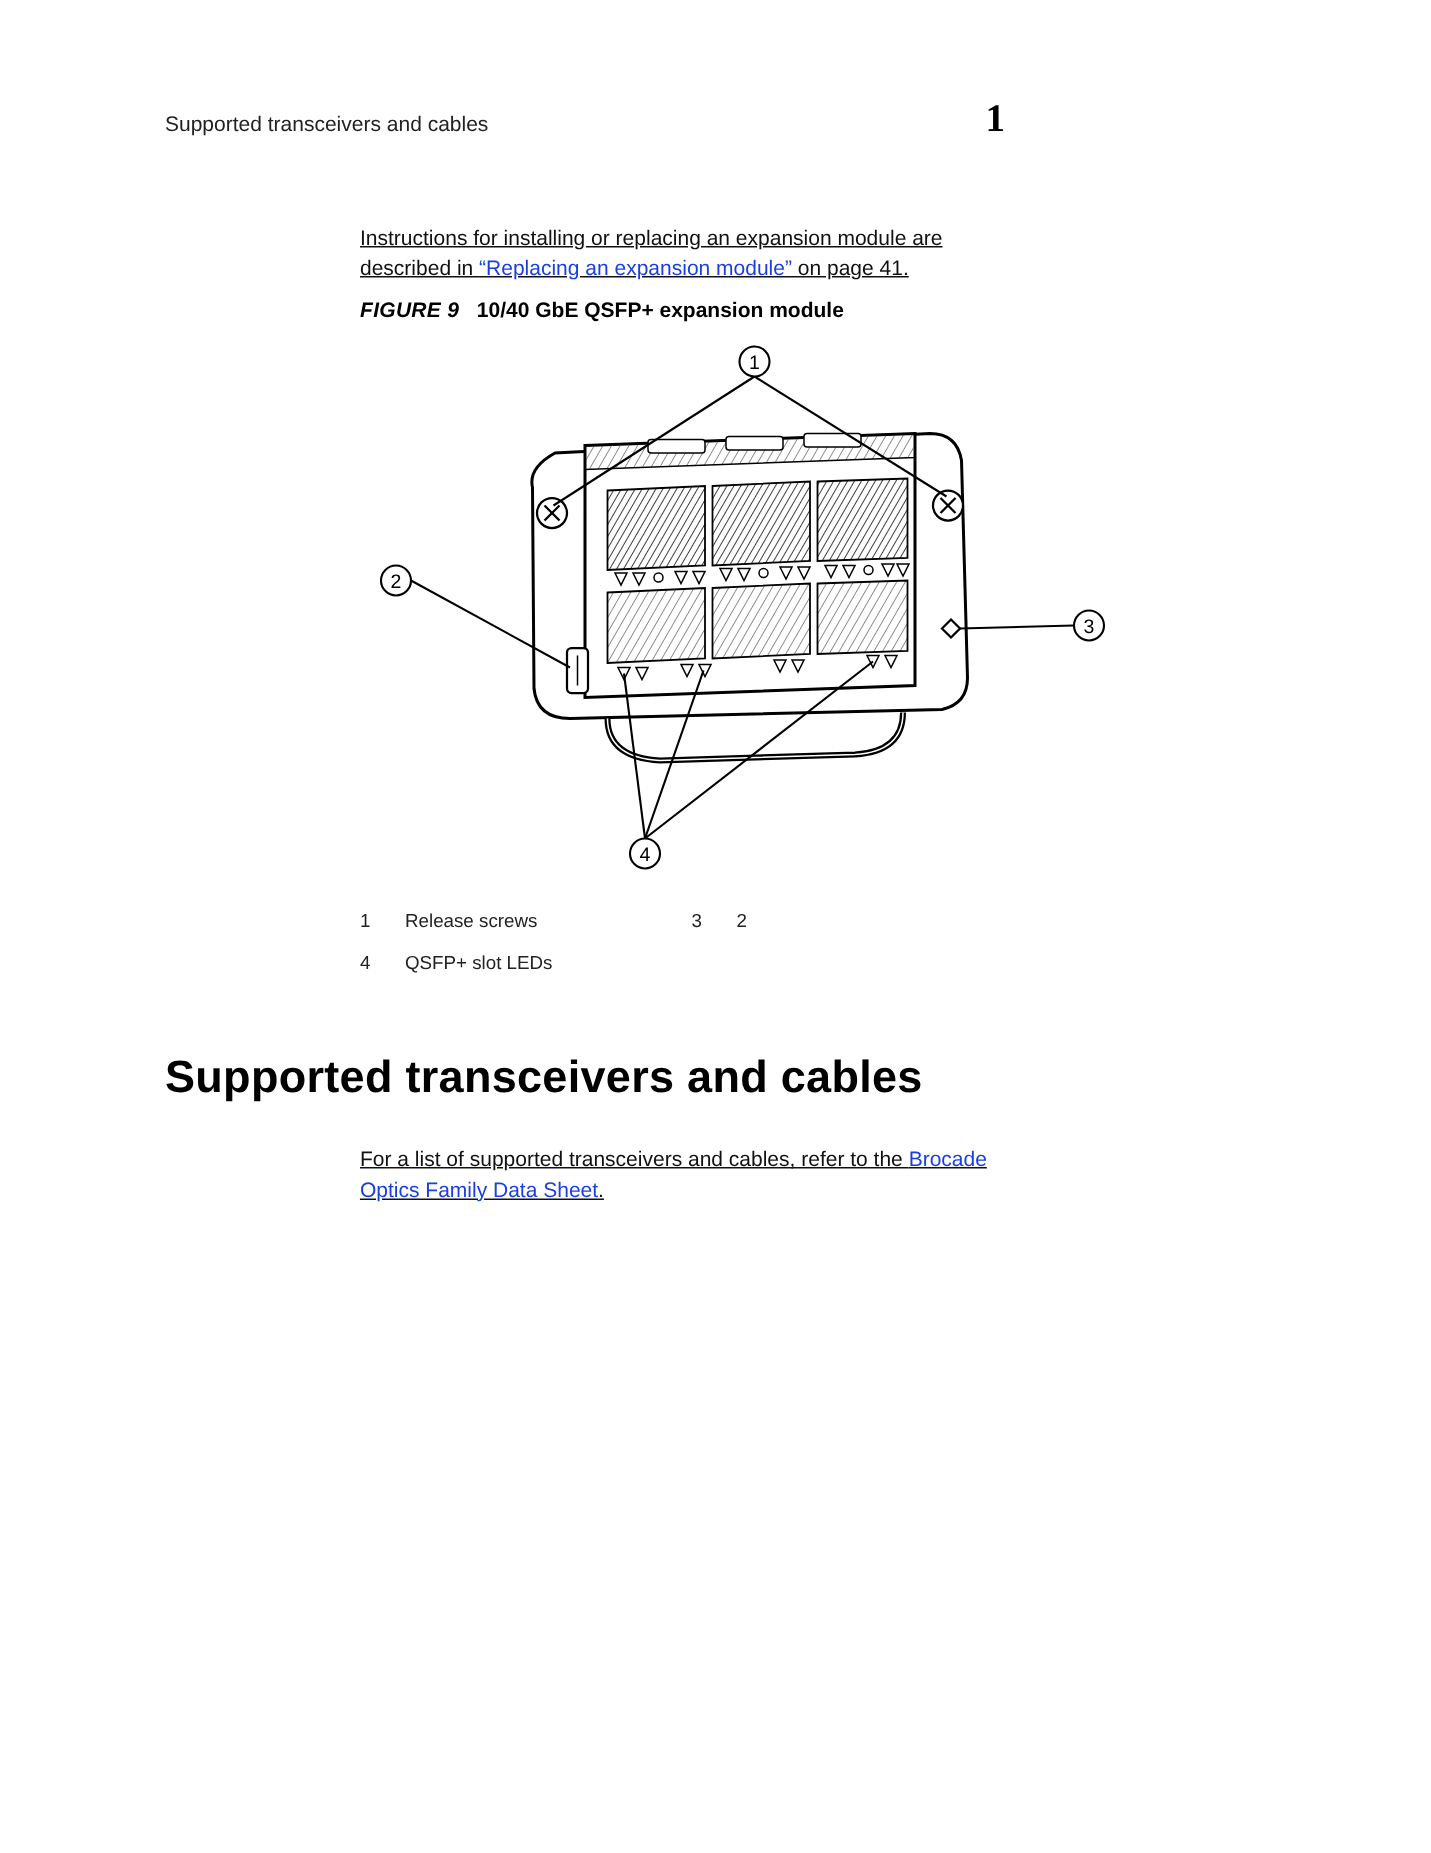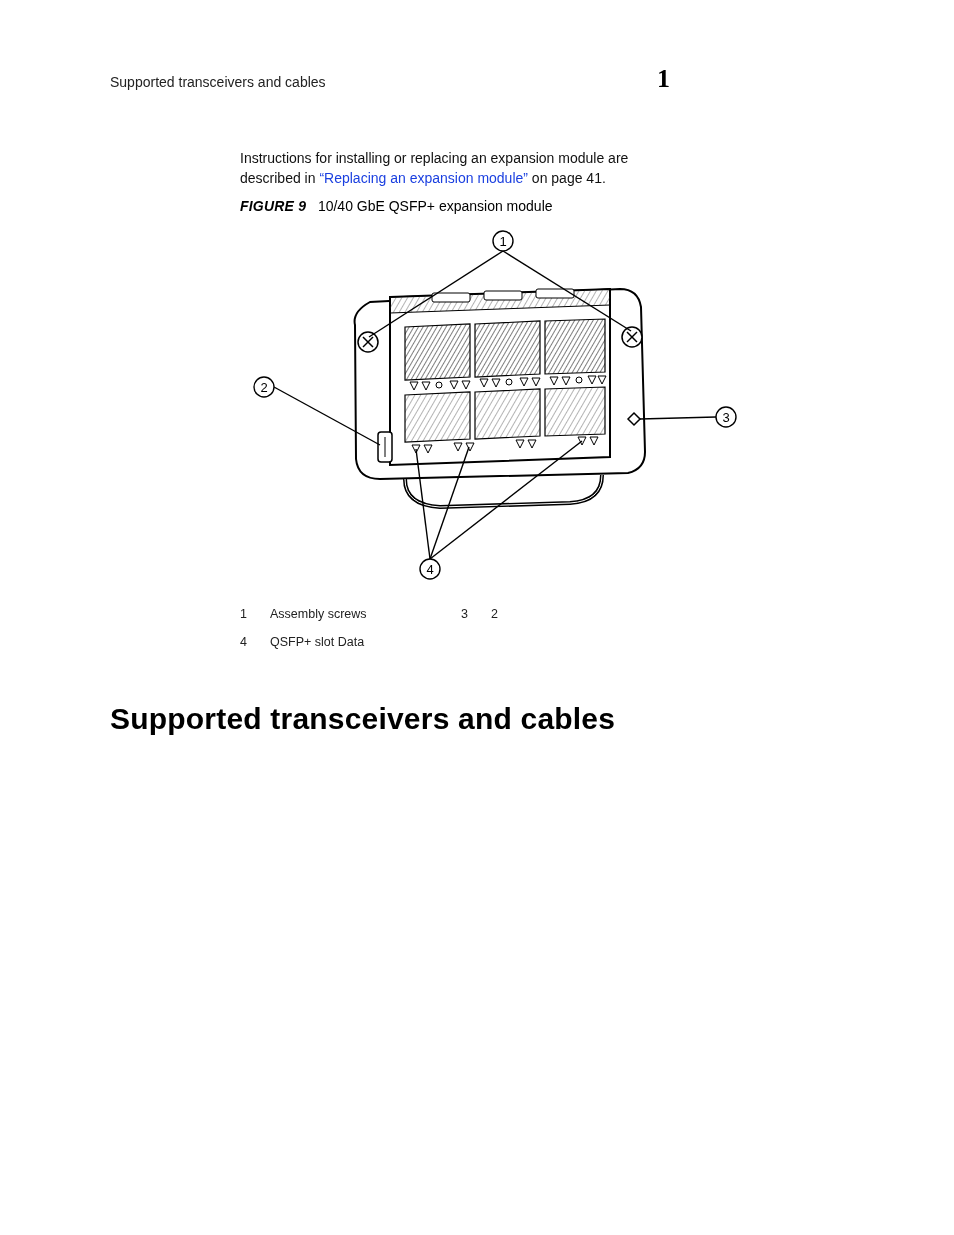--- a/index.html
+++ b/index.html
@@ -34,38 +34,39 @@
     font-weight: 700;
     font-size: 26px;
     color: #000;
   }
   .content {
     margin-left: 130px;   
   }
   .para {
     margin: 0 0 8px 0;
     color: #111;
+    text-decoration: underline;
   }
   a.link, .link {
     color: #1a3fe0;
     text-decoration: none;
   }
   .figure-caption {
     margin: 6px 0 10px 0;
   }
   .figure-caption .fig-label {
     font-family: "Arial Narrow", Arial, sans-serif;
     font-weight: 700;
     letter-spacing: 0.2px;
     display: inline-block;
     min-width: 74px;
     font-style: italic;
   }
   .figure-caption .fig-title {
-    font-weight: 400;
+    font-weight: 700;
   }
   .figure {
     width: 510px;
     margin: 10px auto 18px auto;
     position: relative;
   }
   .figure svg {
     display: block;
     width: 100%;
     height: auto;
@@ -229,25 +230,28 @@
           <text x="263" y="19">1</text>
           <text x="24" y="165">2</text>
           <text x="486" y="195">3</text>
           <text x="190" y="347">4</text>
         </g>
       </svg>
     </div>
 
     <div class="legend">
       <span class="num">1</span>
-      <span>Assembly screws</span>
+      <span>Release screws</span>
       <span class="num">3</span>
 
       <span class="num">2</span>
       <span class="num">4</span>
-      <span>QSFP+ slot Data</span>
+      <span>QSFP+ slot LEDs</span>
     </div>
 
     <h1 class="section">Supported transceivers and cables</h1>
 
+    <p class="para">
+      <span>For a list of supported transceivers and cables, refer to the </span><a class="link" href="#">Brocade Optics Family Data Sheet</a><span>.</span>
+    </p>
 
   </div>
 </div>
 
 </body></html>

